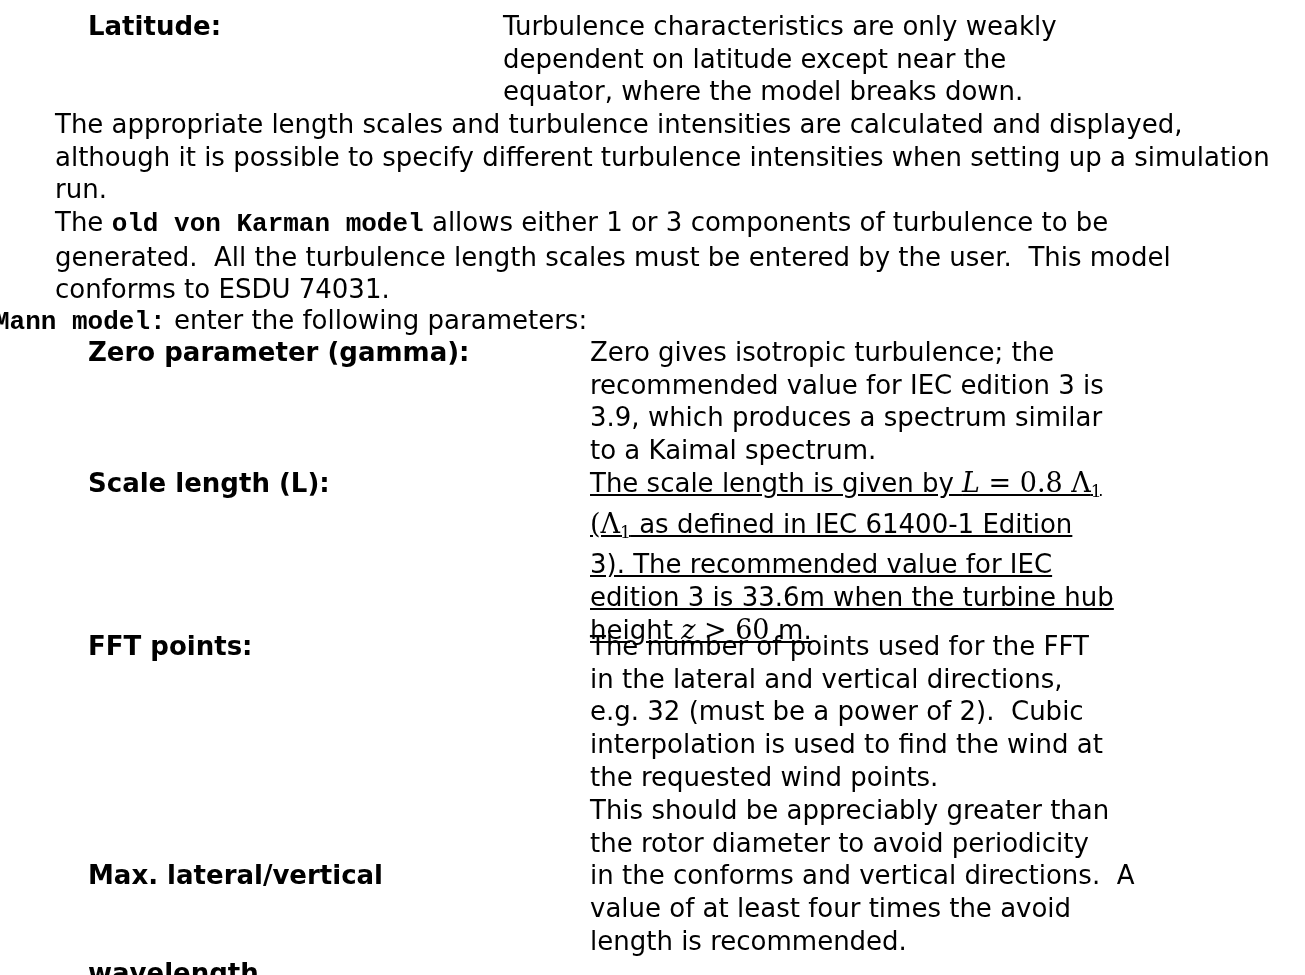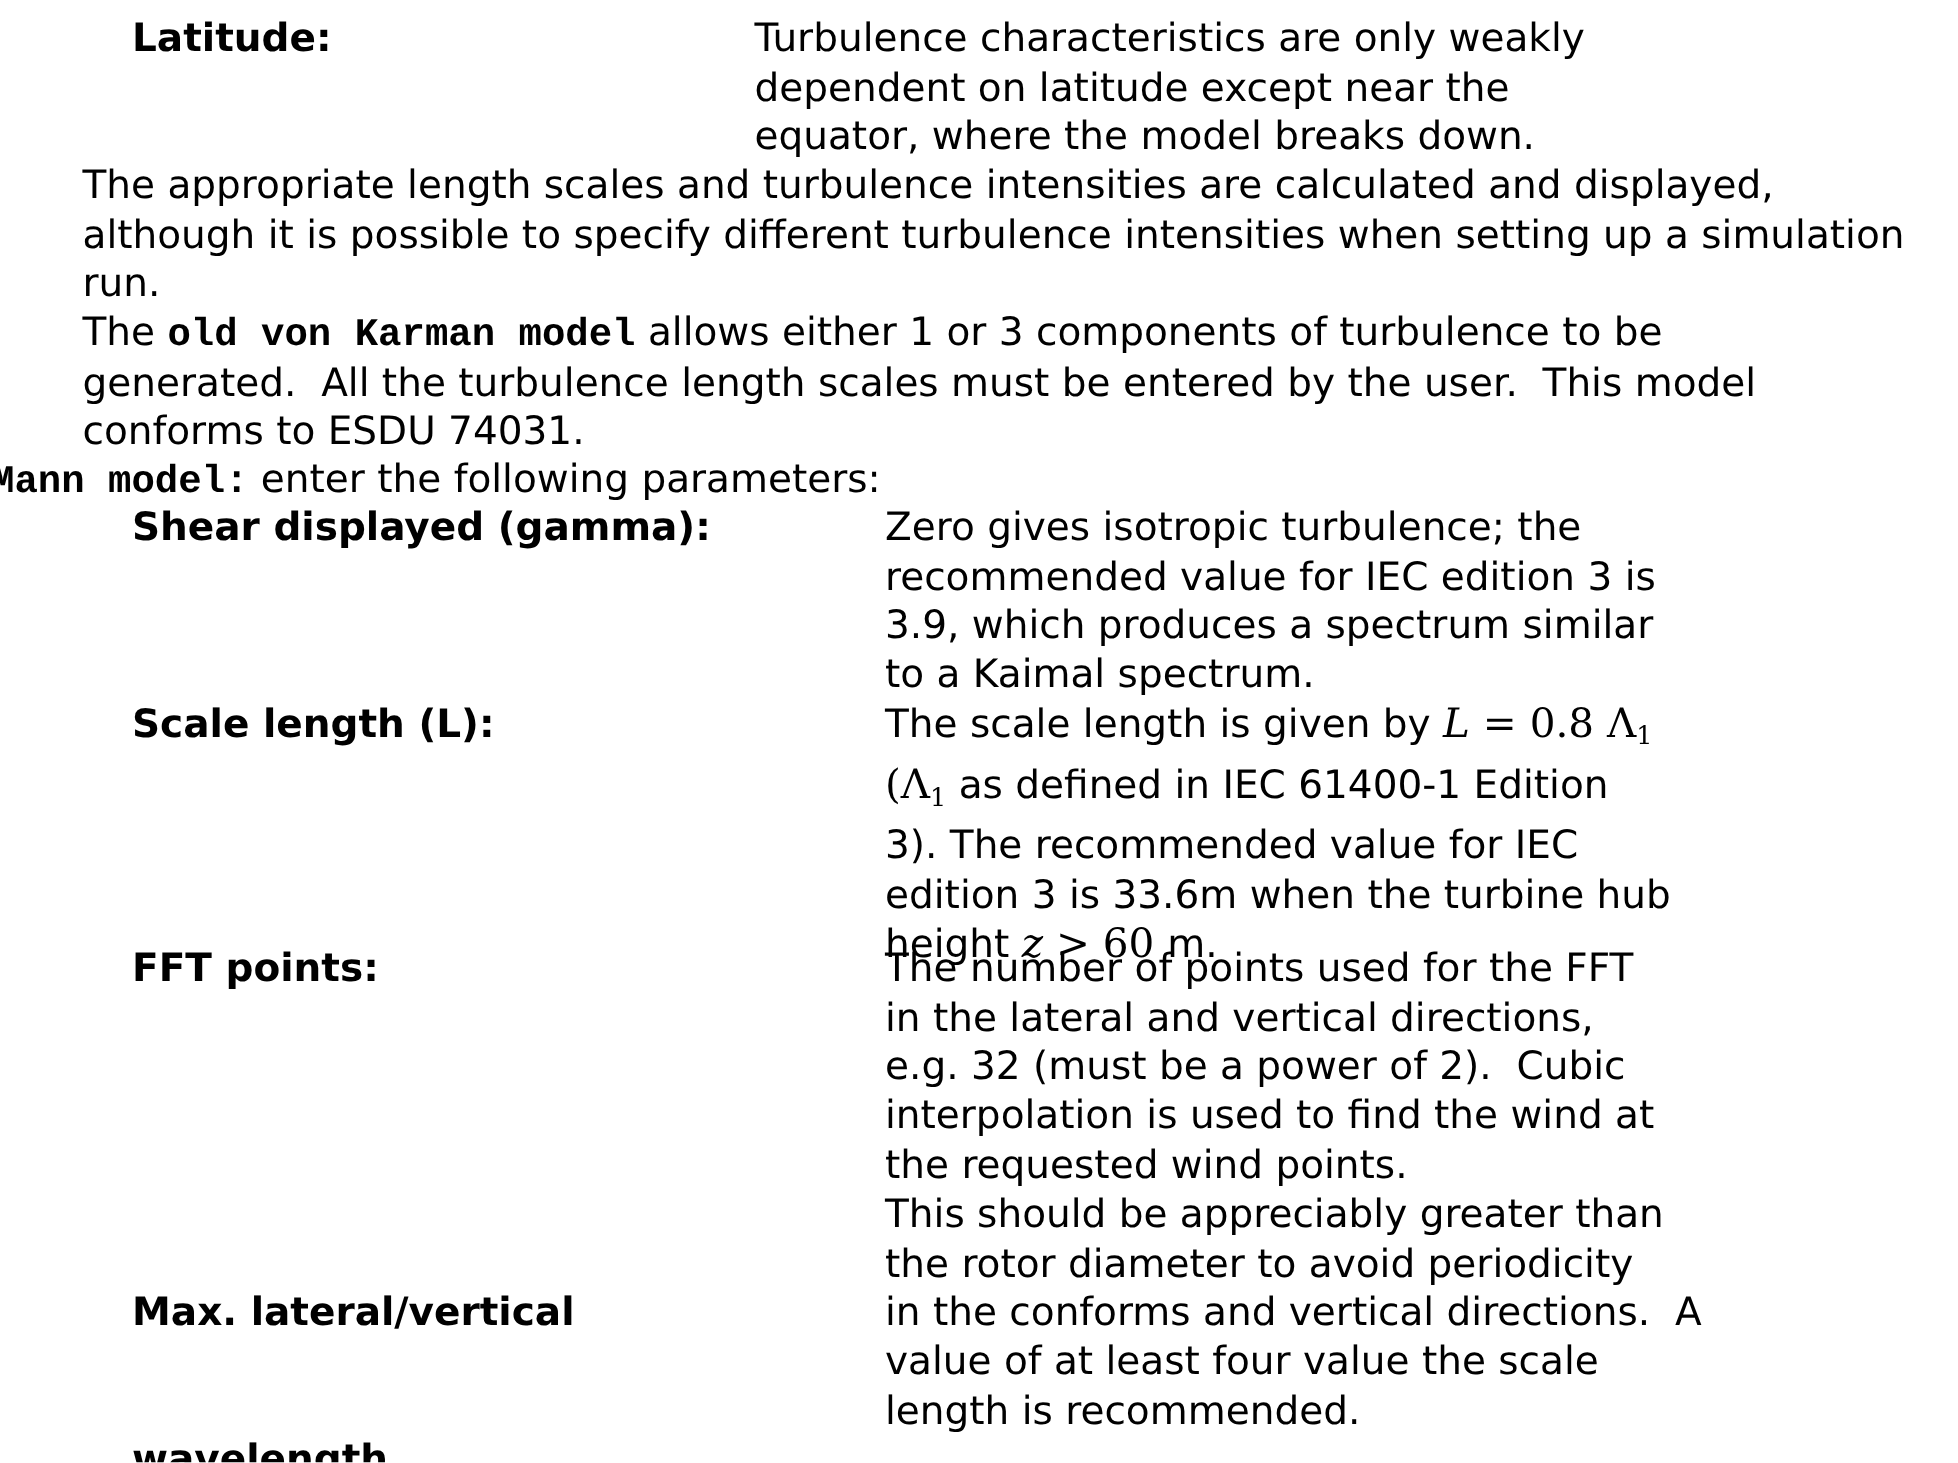--- a/index.html
+++ b/index.html
@@ -57,30 +57,30 @@
     <div class="line"><span>The </span><span class="bold">old von Karman model</span><span> allows either 1 or 3 components of turbulence to be</span></div>
     <div class="line">generated.  All the turbulence length scales must be entered by the user.  This model</div>
     <div class="line">conforms to ESDU 74031.</div>
   </div>
 
   <div class="block mann" style="top: 304px;">
     <div class="line"><span class="bold">Mann model:</span><span> enter the following parameters:</span></div>
   </div>
 
   <div class="block" style="top: 336px;">
-    <div class="row-label">Shear displayed (gamma):</div>
+    <div class="row-label">Zero parameter (gamma):</div>
     <div class="desc-param">
       <div class="line">Zero gives isotropic turbulence; the</div>
       <div class="line">recommended value for IEC edition 3 is</div>
       <div class="line">3.9, which produces a spectrum similar</div>
       <div class="line">to a Kaimal spectrum.</div>
     </div>
   </div>
 
-  <div class="block" style="top: 467px;">
+  <div class="block" style="top: 467px; text-decoration: underline;">
     <div class="row-label">Scale length (L):</div>
     <div class="desc-param">
       <div class="line"><span>The scale length is given by </span><span class="math math-var">L</span><span class="math"> = 0.8 Λ</span><span class="msub">1</span></div>
       <div class="line"><span class="math">(Λ</span><span class="msub">1</span><span> as defined in IEC 61400-1 Edition</span></div>
       <div class="line">3). The recommended value for IEC</div>
       <div class="line">edition 3 is 33.6m when the turbine hub</div>
       <div class="line"><span>height </span><span class="math math-var">z</span><span class="math"> &gt; 60 </span><span>m.</span></div>
     </div>
   </div>
 
@@ -97,18 +97,18 @@
 
   <div class="block" style="top: 794px;">
     <div class="row-label">
       <div class="line">Max. lateral/vertical</div>
       <div class="line">wavelength</div>
     </div>
     <div class="desc-param">
       <div class="line">This should be appreciably greater than</div>
       <div class="line">the rotor diameter to avoid periodicity</div>
       <div class="line">in the conforms and vertical directions.  A</div>
-      <div class="line">value of at least four value the scale</div>
+      <div class="line">value of at least four times the avoid</div>
       <div class="line">length is recommended.</div>
     </div>
   </div>
 
 </div>
 
 </body></html>

